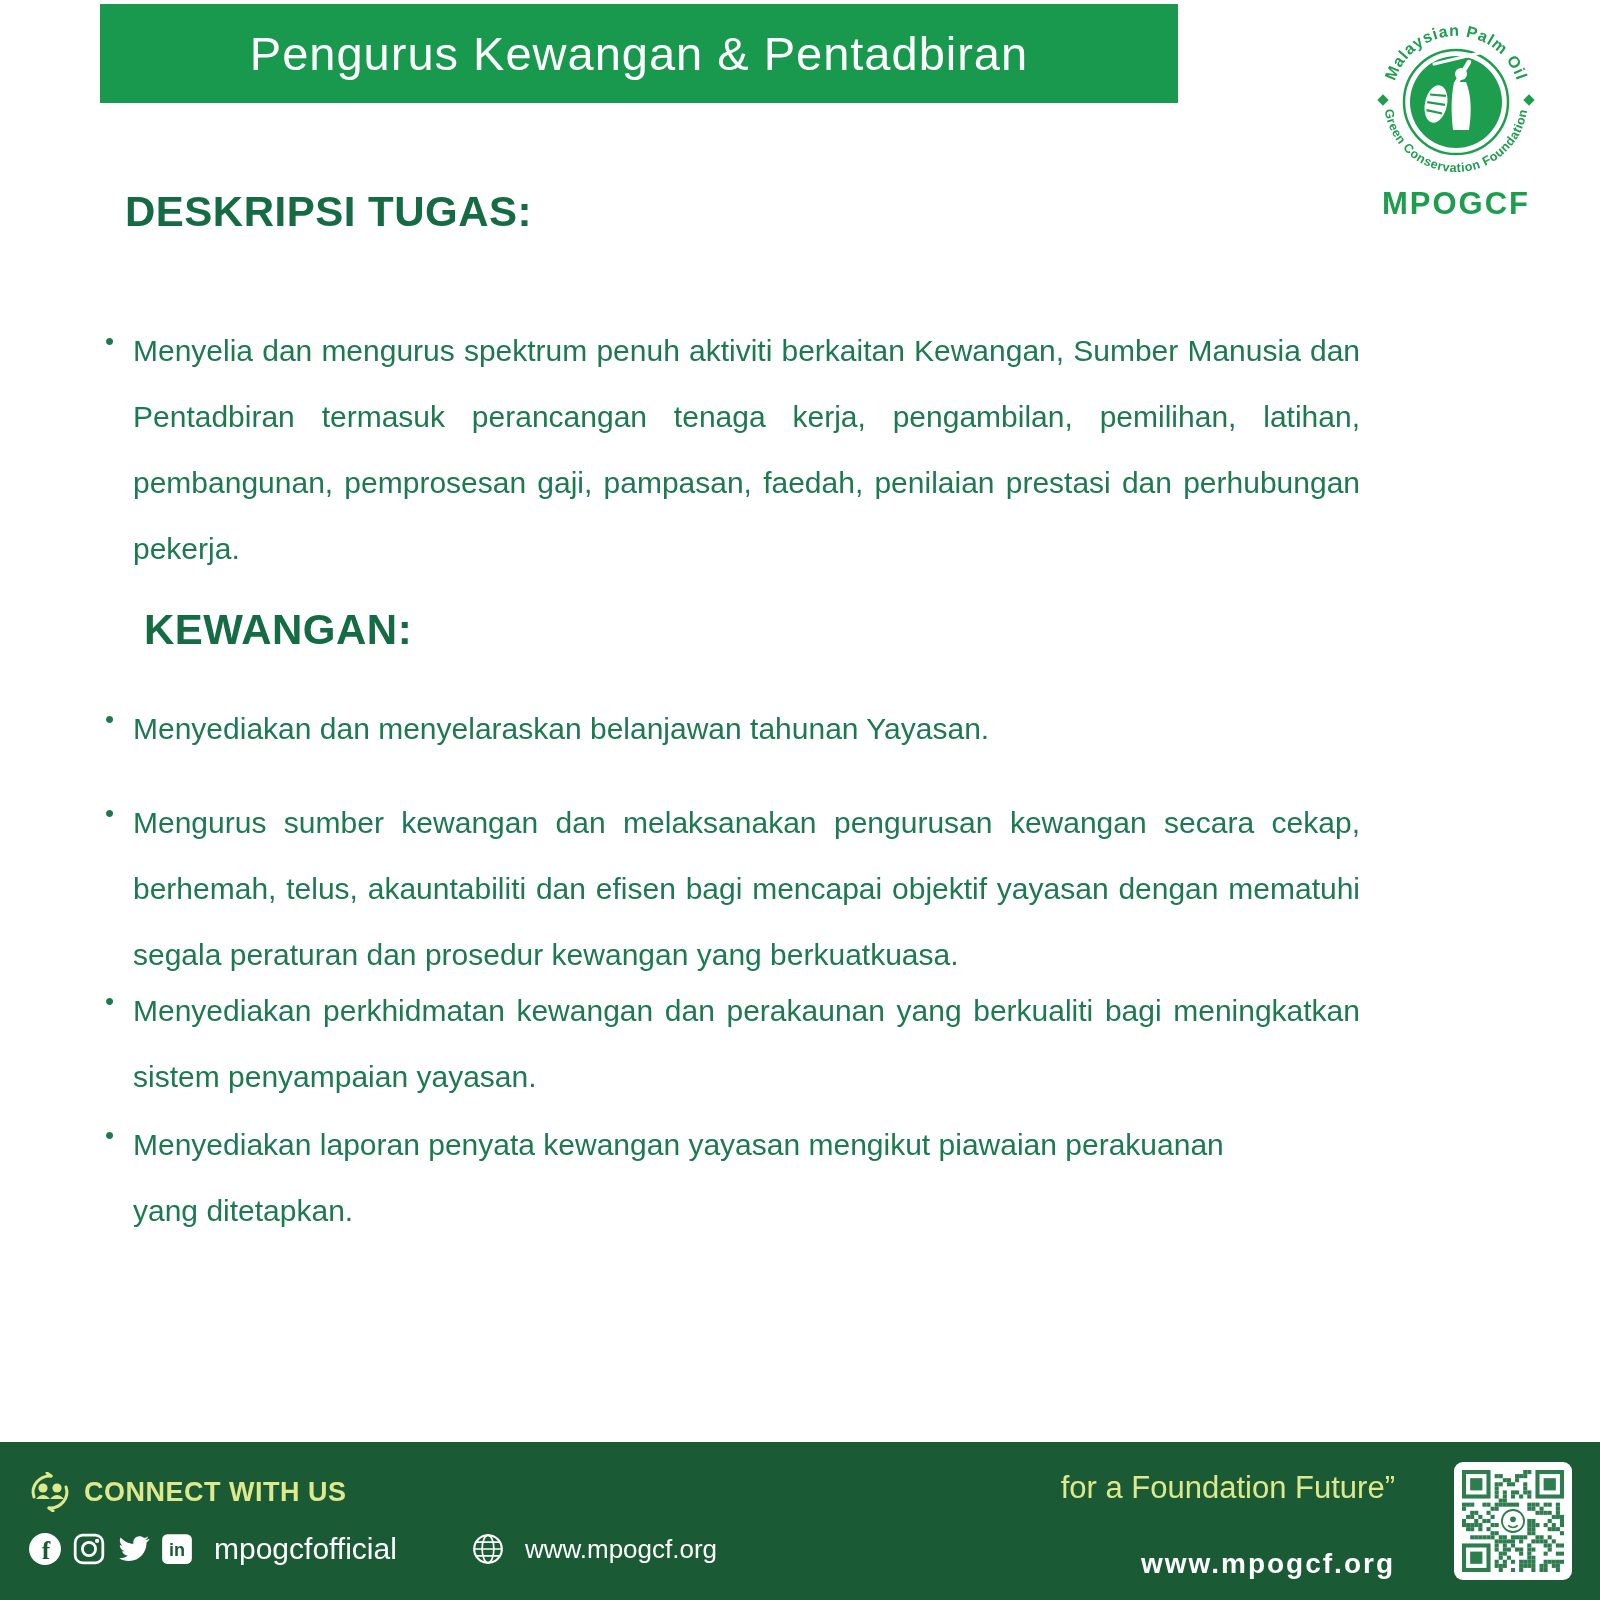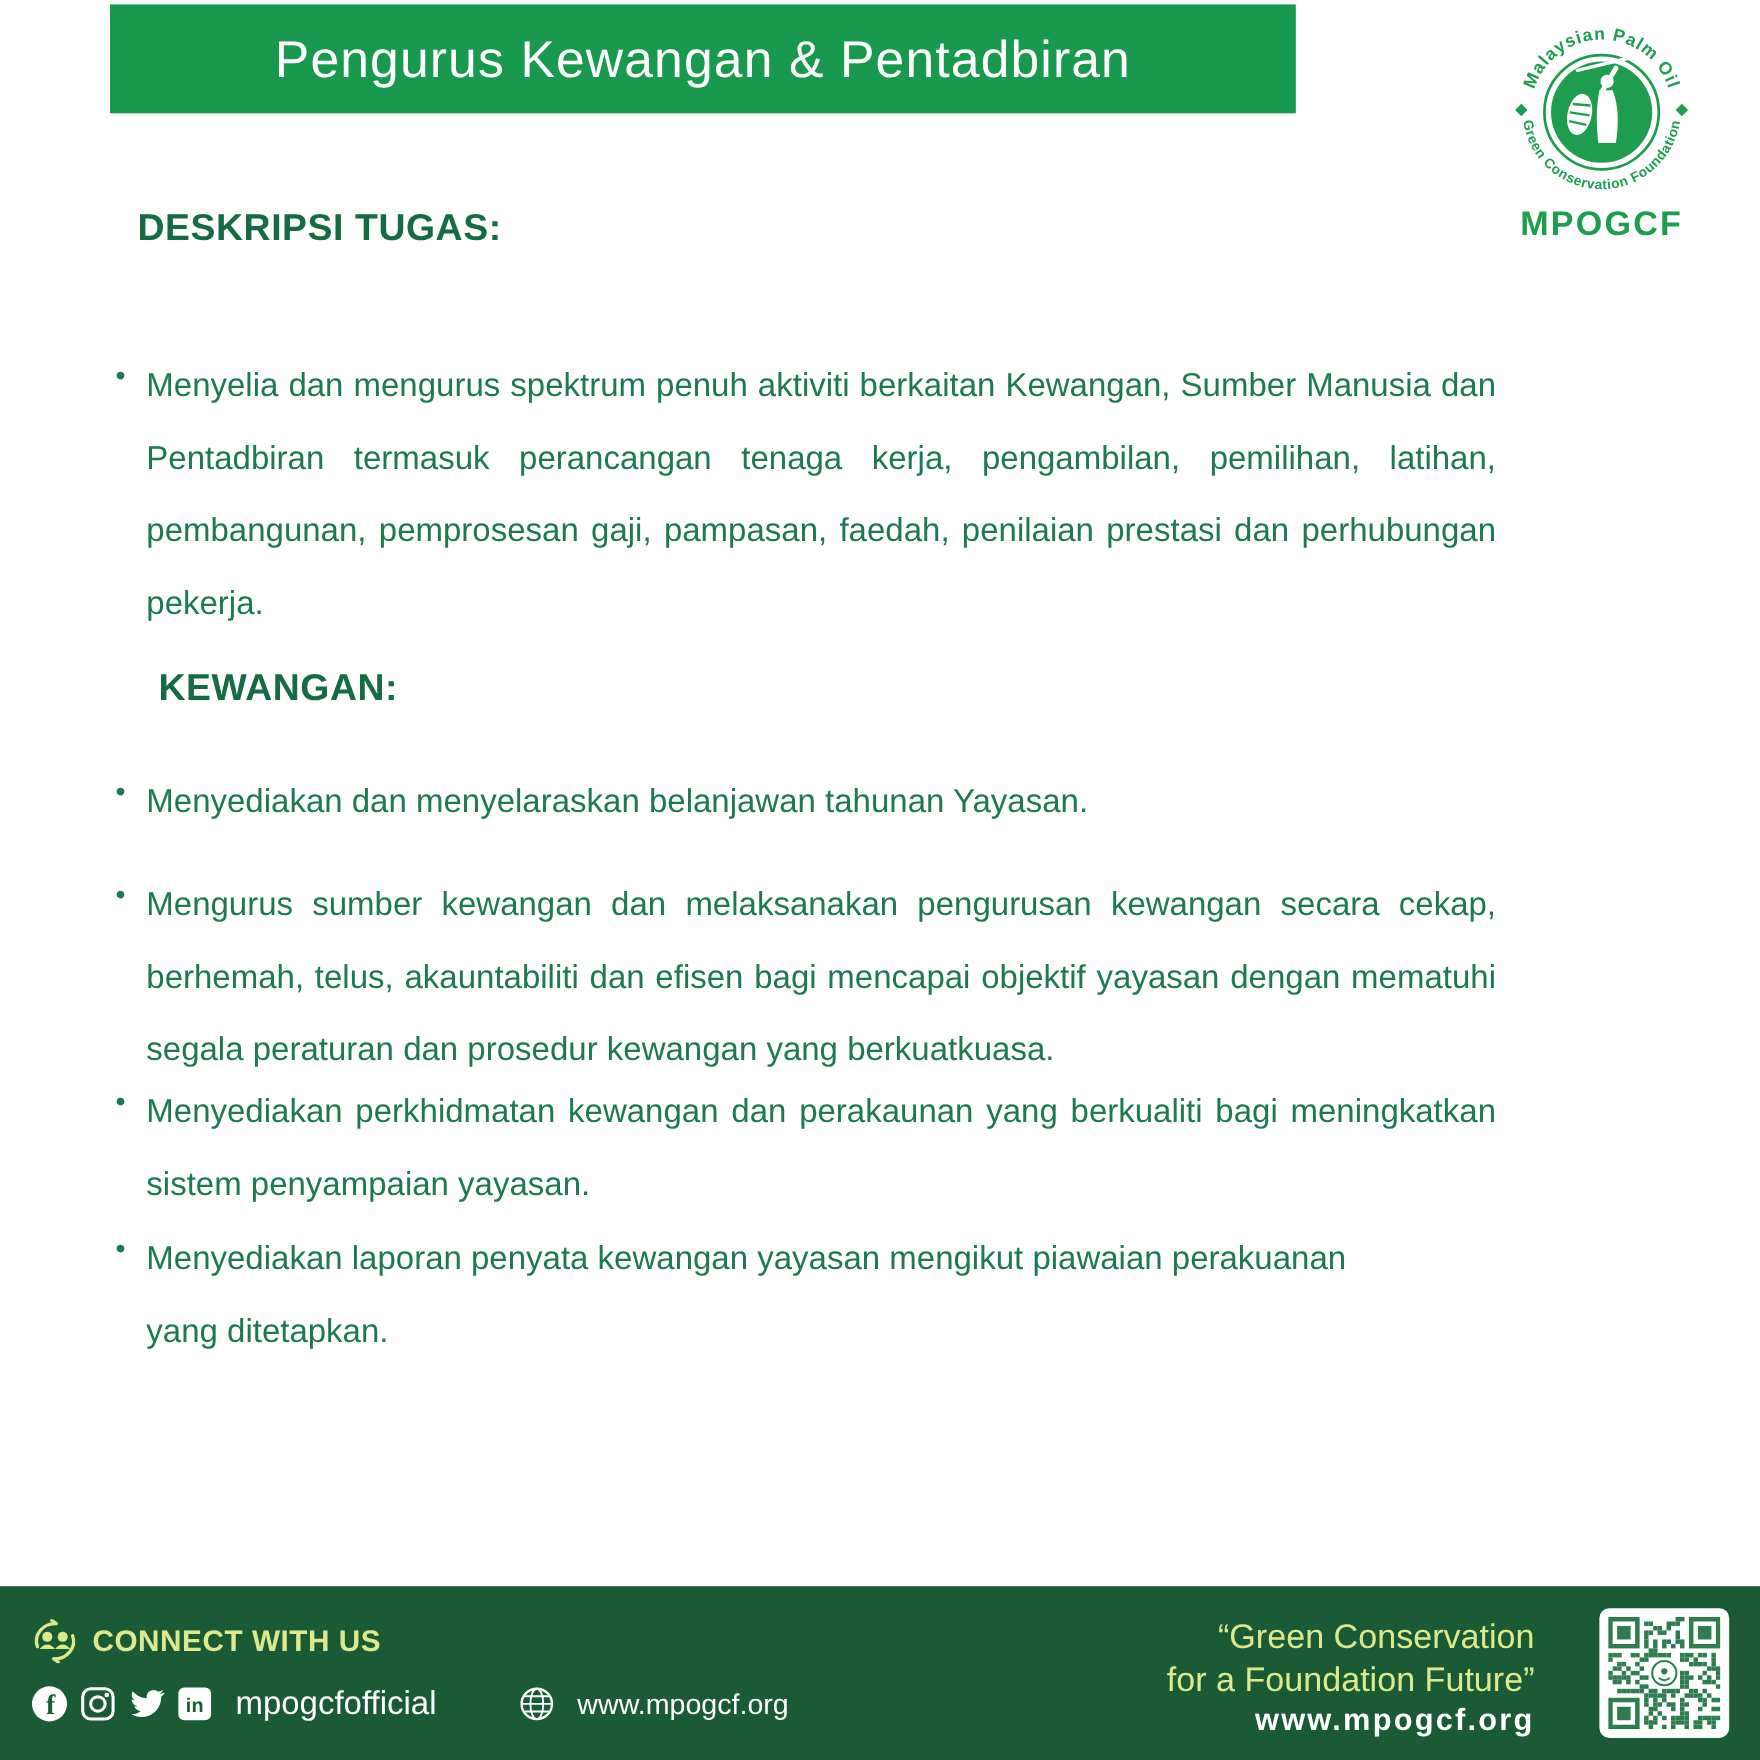--- a/index.html
+++ b/index.html
@@ -23,21 +23,21 @@
     background:var(--banner-green);
     display:flex;align-items:center;justify-content:center;
   }
   .banner h1{
     margin:0;color:#fff;font-size:47px;font-weight:normal;letter-spacing:1px;
   }
   .logo-wrap{position:absolute;left:1372px;top:12px;width:168px;height:200px}
   
   .sec-heading{
     position:absolute;margin:0;color:var(--heading-green);
-    font-size:34px;font-weight:800;letter-spacing:.5px;
+    font-size:42px;font-weight:800;letter-spacing:.5px;
   }
   #heading-deskripsi{left:125px;top:188px}
   #heading-kewangan{left:144px;top:606px}
   .bullet{
     position:absolute;left:105px;width:1255px;
     display:grid;grid-template-columns:28px 1fr;
   }
   .bullet .dot{
     color:var(--body-green);font-size:26px;line-height:46px;
   }
@@ -202,21 +202,20 @@
       <svg viewBox="0 0 32 32">
         <circle cx="16" cy="16" r="13" fill="none" stroke="#fff" stroke-width="2"></circle>
         <ellipse cx="16" cy="16" rx="5.5" ry="13" fill="none" stroke="#fff" stroke-width="1.6"></ellipse>
         <path d="M3.5 16 h25 M5.5 9.5 h21 M5.5 22.5 h21" stroke="#fff" stroke-width="1.6" fill="none"></path>
       </svg>
     </span>
     <span class="url-left">www.mpogcf.org</span>
   </div>
 
   <div class="quote">
-    <div>“Green Conservation</div>
     <div>for a Foundation Future”</div>
   </div>
   <div class="url-right">www.mpogcf.org</div>
 
   <div class="qr">
     <svg id="qr-svg" viewBox="0 0 25 25">
         <rect x="15" y="0" width="1" height="1" fill="#2e7d4f"></rect>
         <rect x="16" y="0" width="1" height="1" fill="#2e7d4f"></rect>
         <rect x="8" y="1" width="1" height="1" fill="#2e7d4f"></rect>
         <rect x="9" y="1" width="1" height="1" fill="#2e7d4f"></rect>

